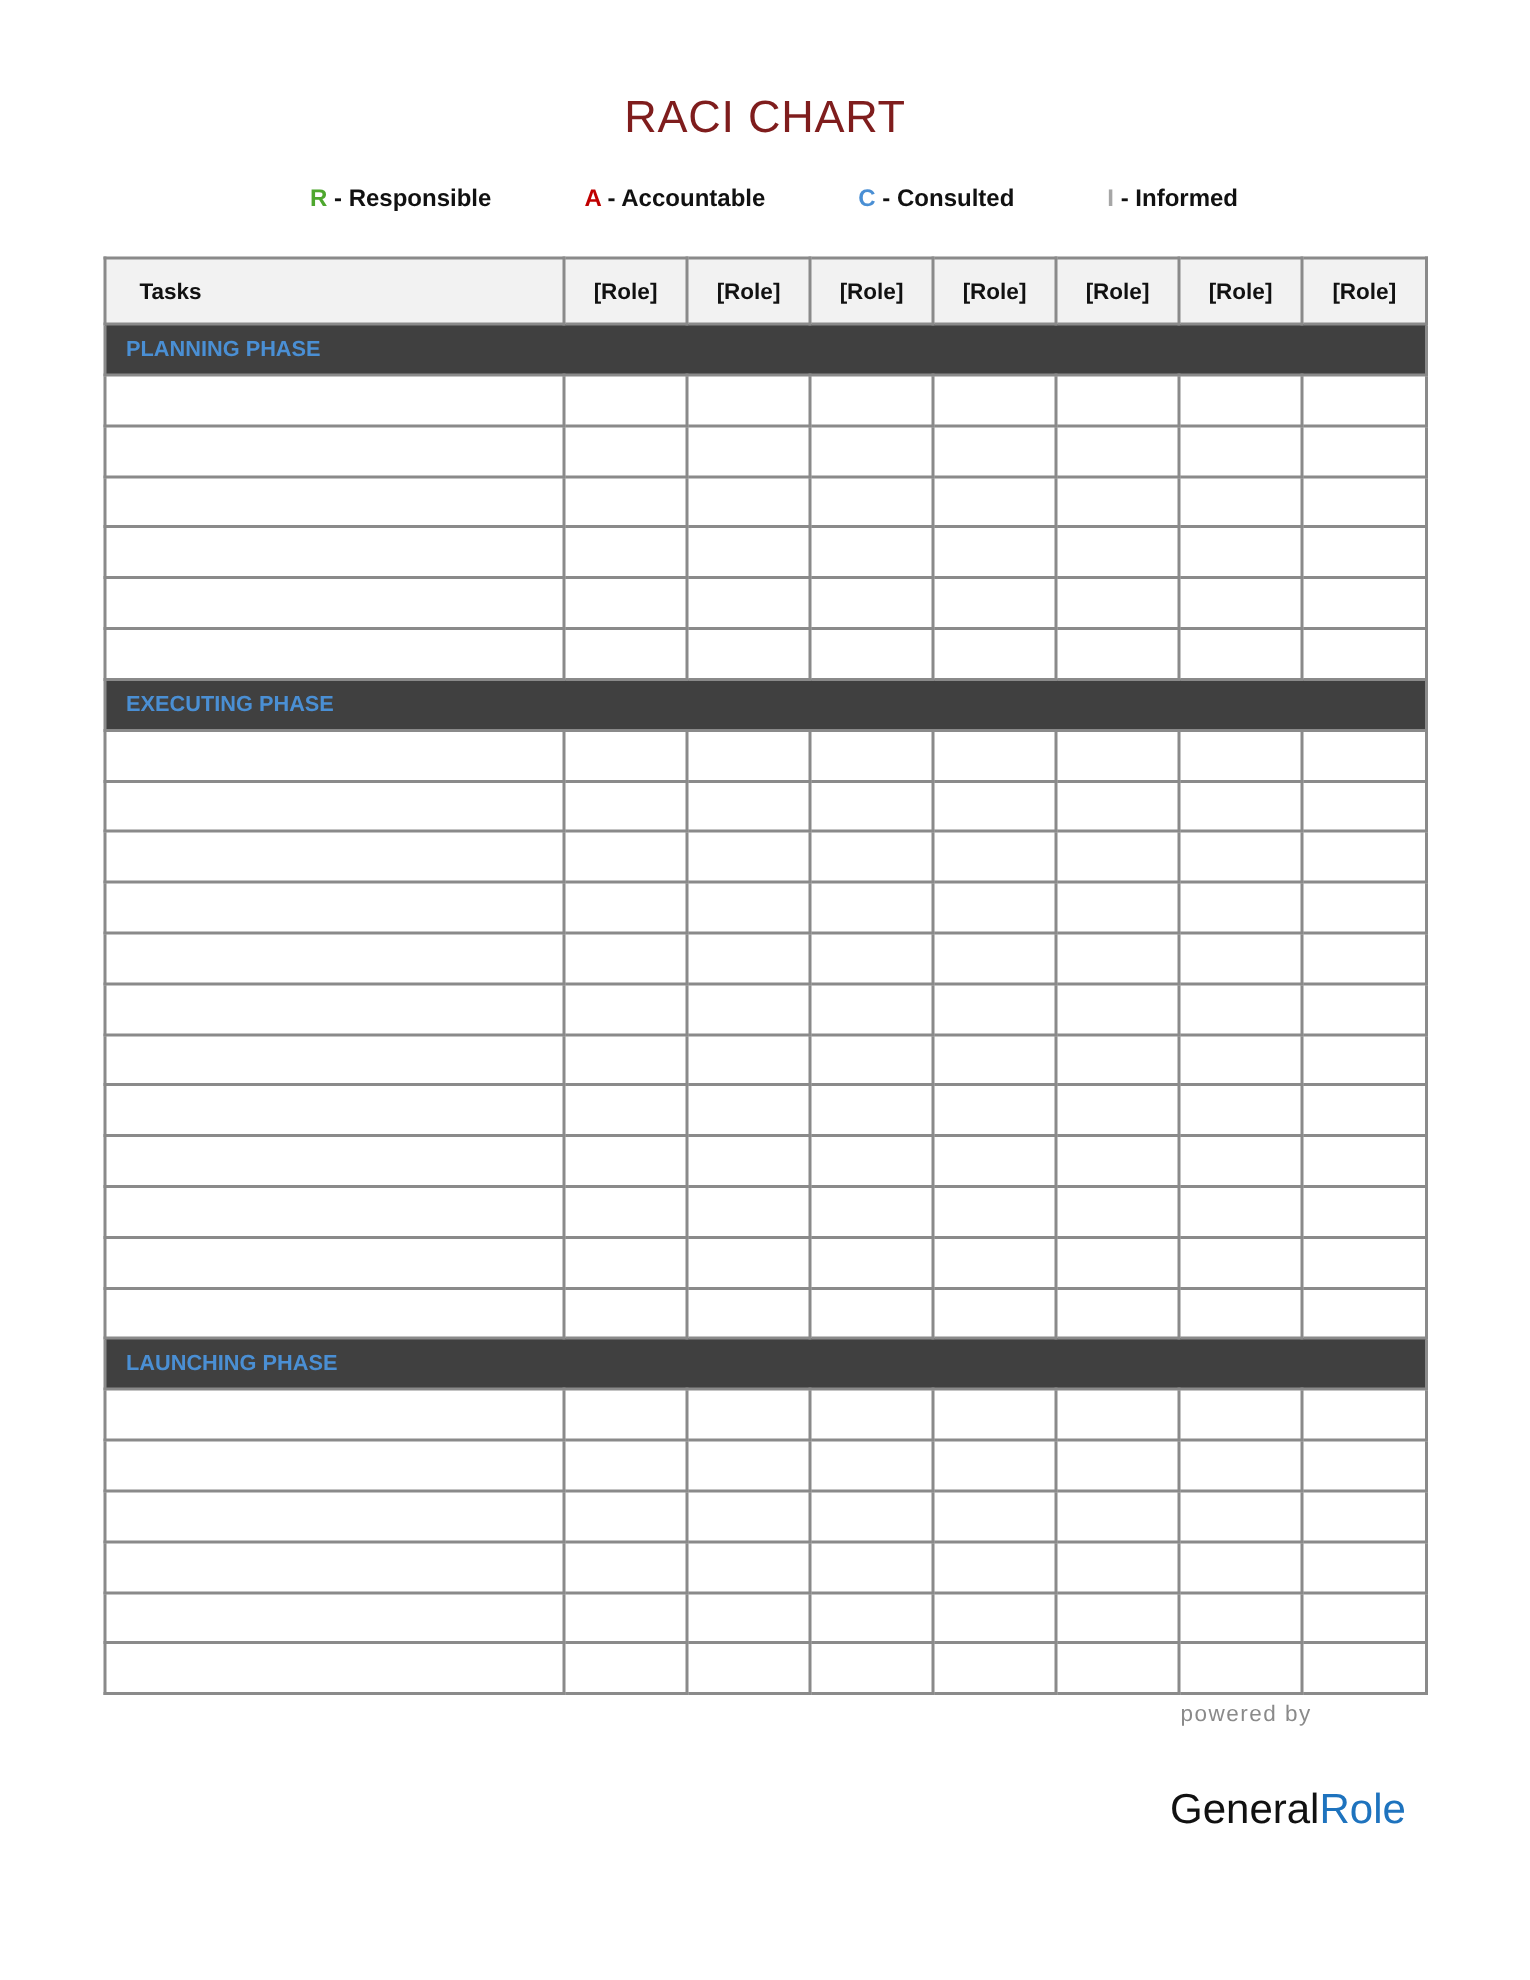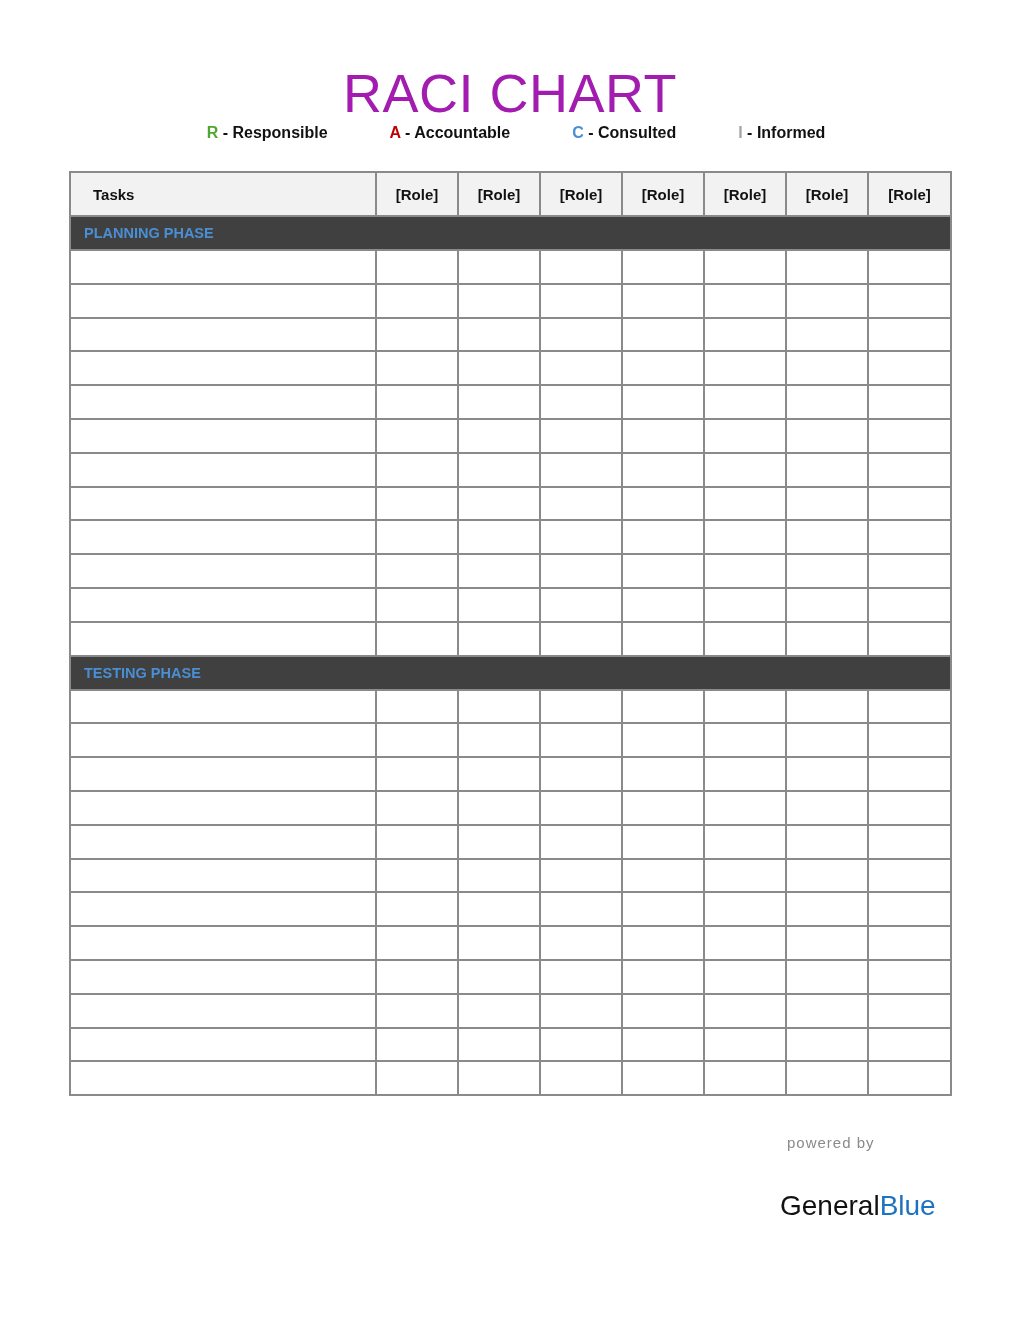--- a/index.html
+++ b/index.html
@@ -1,17 +1,17 @@
 <!DOCTYPE html>
 <html><head>
 <meta charset="utf-8">
 <style>
   html, body { margin:0; padding:0; background:#ffffff; }
   body { width:1020px; height:1320px; position:relative; font-family:"Liberation Sans", sans-serif; color:#111; }
-  .title { position:absolute; top:62px; left:0; width:1020px; text-align:center; font-size:54px; font-weight:400; letter-spacing:0.5px; color:#a21caf; }
+  .title { position:absolute; top:62px; left:0; width:1020px; text-align:center; font-size:30px; font-weight:400; letter-spacing:0.5px; color:#7f1d1d; }
   .legend { position:absolute; top:124px; left:0; width:1020px; display:flex; justify-content:center; gap:0; font-size:16px; font-weight:700; }
   .legend .item { white-space:nowrap;padding-left:12px; }
   .legend .item + .item { margin-left:50px; }
   table { position:absolute; top:171px; left:69px; width:881px; border-collapse:collapse; table-layout:fixed; }
   td, th { border:2px solid #8a8a8a; padding:0; }
   th { height:42px; background:#f2f2f2; font-size:15px; font-weight:700; text-align:center; color:#111; }
   th.tasks { text-align:left; padding-left:22px; }
   tr.phase td { height:32px; background:#404040; color:#4a8fd4; font-weight:700; font-size:14.5px; padding-left:13px; }
   tr.row td { height:31.8px; background:#fff; }
   .powered { position:absolute; top:1134px; left:787px; font-size:15px; color:#8a8a8a; letter-spacing:1px; }
@@ -110,142 +110,145 @@
       <tr class="row">
         <td></td>
         <td></td>
         <td></td>
         <td></td>
         <td></td>
         <td></td>
         <td></td>
         <td></td>
       </tr>
-      <tr class="row">
-        <td></td>
-        <td></td>
-        <td></td>
-        <td></td>
-        <td></td>
-        <td></td>
-        <td></td>
-        <td></td>
-      </tr>
-      <tr class="row">
-        <td></td>
-        <td></td>
-        <td></td>
-        <td></td>
-        <td></td>
-        <td></td>
-        <td></td>
-        <td></td>
-      </tr>
-      <tr class="row">
-        <td></td>
-        <td></td>
-        <td></td>
-        <td></td>
-        <td></td>
-        <td></td>
-        <td></td>
-        <td></td>
-      </tr>
-      <tr class="row">
-        <td></td>
-        <td></td>
-        <td></td>
-        <td></td>
-        <td></td>
-        <td></td>
-        <td></td>
-        <td></td>
-      </tr>
-      <tr class="row">
-        <td></td>
-        <td></td>
-        <td></td>
-        <td></td>
-        <td></td>
-        <td></td>
-        <td></td>
-        <td></td>
-      </tr>
-      <tr class="row">
-        <td></td>
-        <td></td>
-        <td></td>
-        <td></td>
-        <td></td>
-        <td></td>
-        <td></td>
-        <td></td>
-      </tr>
       <tr class="phase">
-        <td colspan="8">TESTING PHASE</td>
-      </tr>
-      <tr class="row">
-        <td></td>
-        <td></td>
-        <td></td>
-        <td></td>
-        <td></td>
-        <td></td>
-        <td></td>
-        <td></td>
-      </tr>
-      <tr class="row">
-        <td></td>
-        <td></td>
-        <td></td>
-        <td></td>
-        <td></td>
-        <td></td>
-        <td></td>
-        <td></td>
-      </tr>
-      <tr class="row">
-        <td></td>
-        <td></td>
-        <td></td>
-        <td></td>
-        <td></td>
-        <td></td>
-        <td></td>
-        <td></td>
-      </tr>
-      <tr class="row">
-        <td></td>
-        <td></td>
-        <td></td>
-        <td></td>
-        <td></td>
-        <td></td>
-        <td></td>
-        <td></td>
-      </tr>
-      <tr class="row">
-        <td></td>
-        <td></td>
-        <td></td>
-        <td></td>
-        <td></td>
-        <td></td>
-        <td></td>
-        <td></td>
-      </tr>
-      <tr class="row">
-        <td></td>
-        <td></td>
-        <td></td>
-        <td></td>
-        <td></td>
-        <td></td>
-        <td></td>
-        <td></td>
+        <td colspan="8">EXECUTING PHASE</td>
+      </tr>
+      <tr class="row">
+        <td></td>
+        <td></td>
+        <td></td>
+        <td></td>
+        <td></td>
+        <td></td>
+        <td></td>
+        <td></td>
+      </tr>
+      <tr class="row">
+        <td></td>
+        <td></td>
+        <td></td>
+        <td></td>
+        <td></td>
+        <td></td>
+        <td></td>
+        <td></td>
+      </tr>
+      <tr class="row">
+        <td></td>
+        <td></td>
+        <td></td>
+        <td></td>
+        <td></td>
+        <td></td>
+        <td></td>
+        <td></td>
+      </tr>
+      <tr class="row">
+        <td></td>
+        <td></td>
+        <td></td>
+        <td></td>
+        <td></td>
+        <td></td>
+        <td></td>
+        <td></td>
+      </tr>
+      <tr class="row">
+        <td></td>
+        <td></td>
+        <td></td>
+        <td></td>
+        <td></td>
+        <td></td>
+        <td></td>
+        <td></td>
+      </tr>
+      <tr class="row">
+        <td></td>
+        <td></td>
+        <td></td>
+        <td></td>
+        <td></td>
+        <td></td>
+        <td></td>
+        <td></td>
+      </tr>
+      <tr class="row">
+        <td></td>
+        <td></td>
+        <td></td>
+        <td></td>
+        <td></td>
+        <td></td>
+        <td></td>
+        <td></td>
+      </tr>
+      <tr class="row">
+        <td></td>
+        <td></td>
+        <td></td>
+        <td></td>
+        <td></td>
+        <td></td>
+        <td></td>
+        <td></td>
+      </tr>
+      <tr class="row">
+        <td></td>
+        <td></td>
+        <td></td>
+        <td></td>
+        <td></td>
+        <td></td>
+        <td></td>
+        <td></td>
+      </tr>
+      <tr class="row">
+        <td></td>
+        <td></td>
+        <td></td>
+        <td></td>
+        <td></td>
+        <td></td>
+        <td></td>
+        <td></td>
+      </tr>
+      <tr class="row">
+        <td></td>
+        <td></td>
+        <td></td>
+        <td></td>
+        <td></td>
+        <td></td>
+        <td></td>
+        <td></td>
+      </tr>
+      <tr class="row">
+        <td></td>
+        <td></td>
+        <td></td>
+        <td></td>
+        <td></td>
+        <td></td>
+        <td></td>
+        <td></td>
+      </tr>
+      <tr class="phase">
+        <td colspan="8">LAUNCHING PHASE</td>
       </tr>
       <tr class="row">
         <td></td>
         <td></td>
         <td></td>
         <td></td>
         <td></td>
         <td></td>
         <td></td>
         <td></td>
@@ -297,13 +300,13 @@
         <td></td>
         <td></td>
         <td></td>
         <td></td>
         <td></td>
       </tr>
     </tbody>
 </table>
 
 <div class="powered">powered by</div>
-<div class="brand"><span>General</span><span class="blue">Blue</span></div>
+<div class="brand"><span>General</span><span class="blue">Role</span></div>
 
 </body></html>

